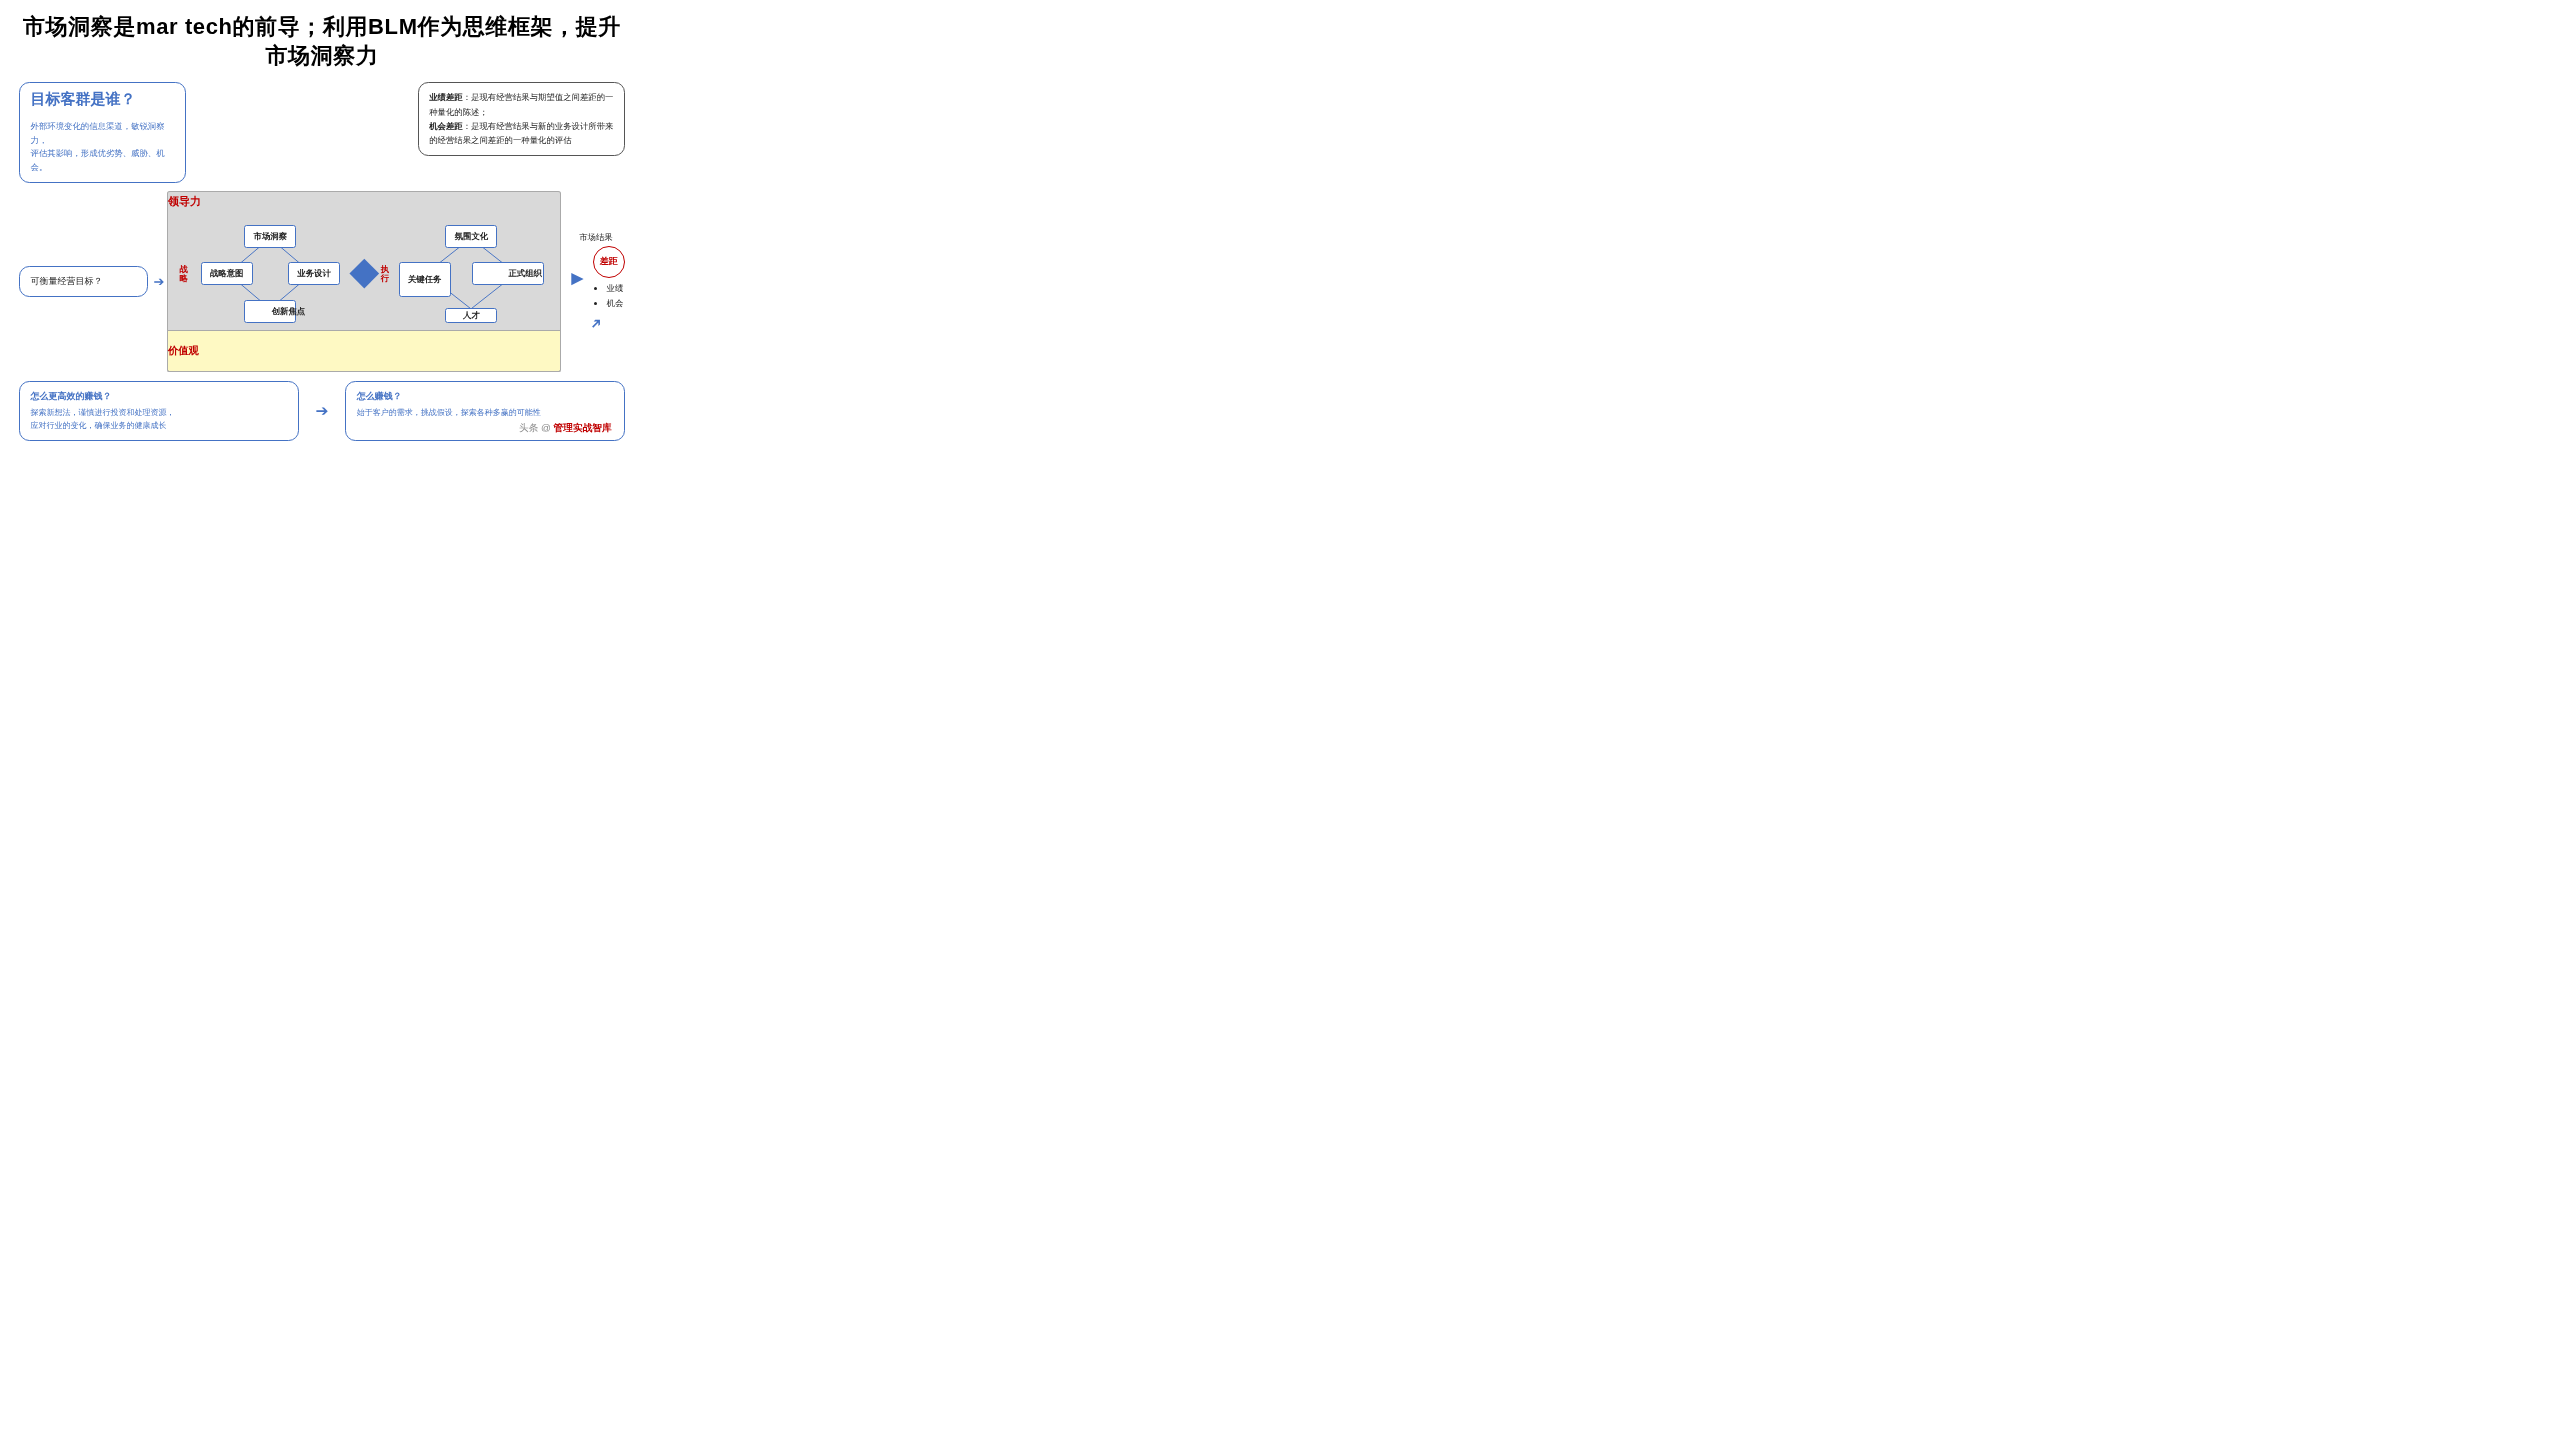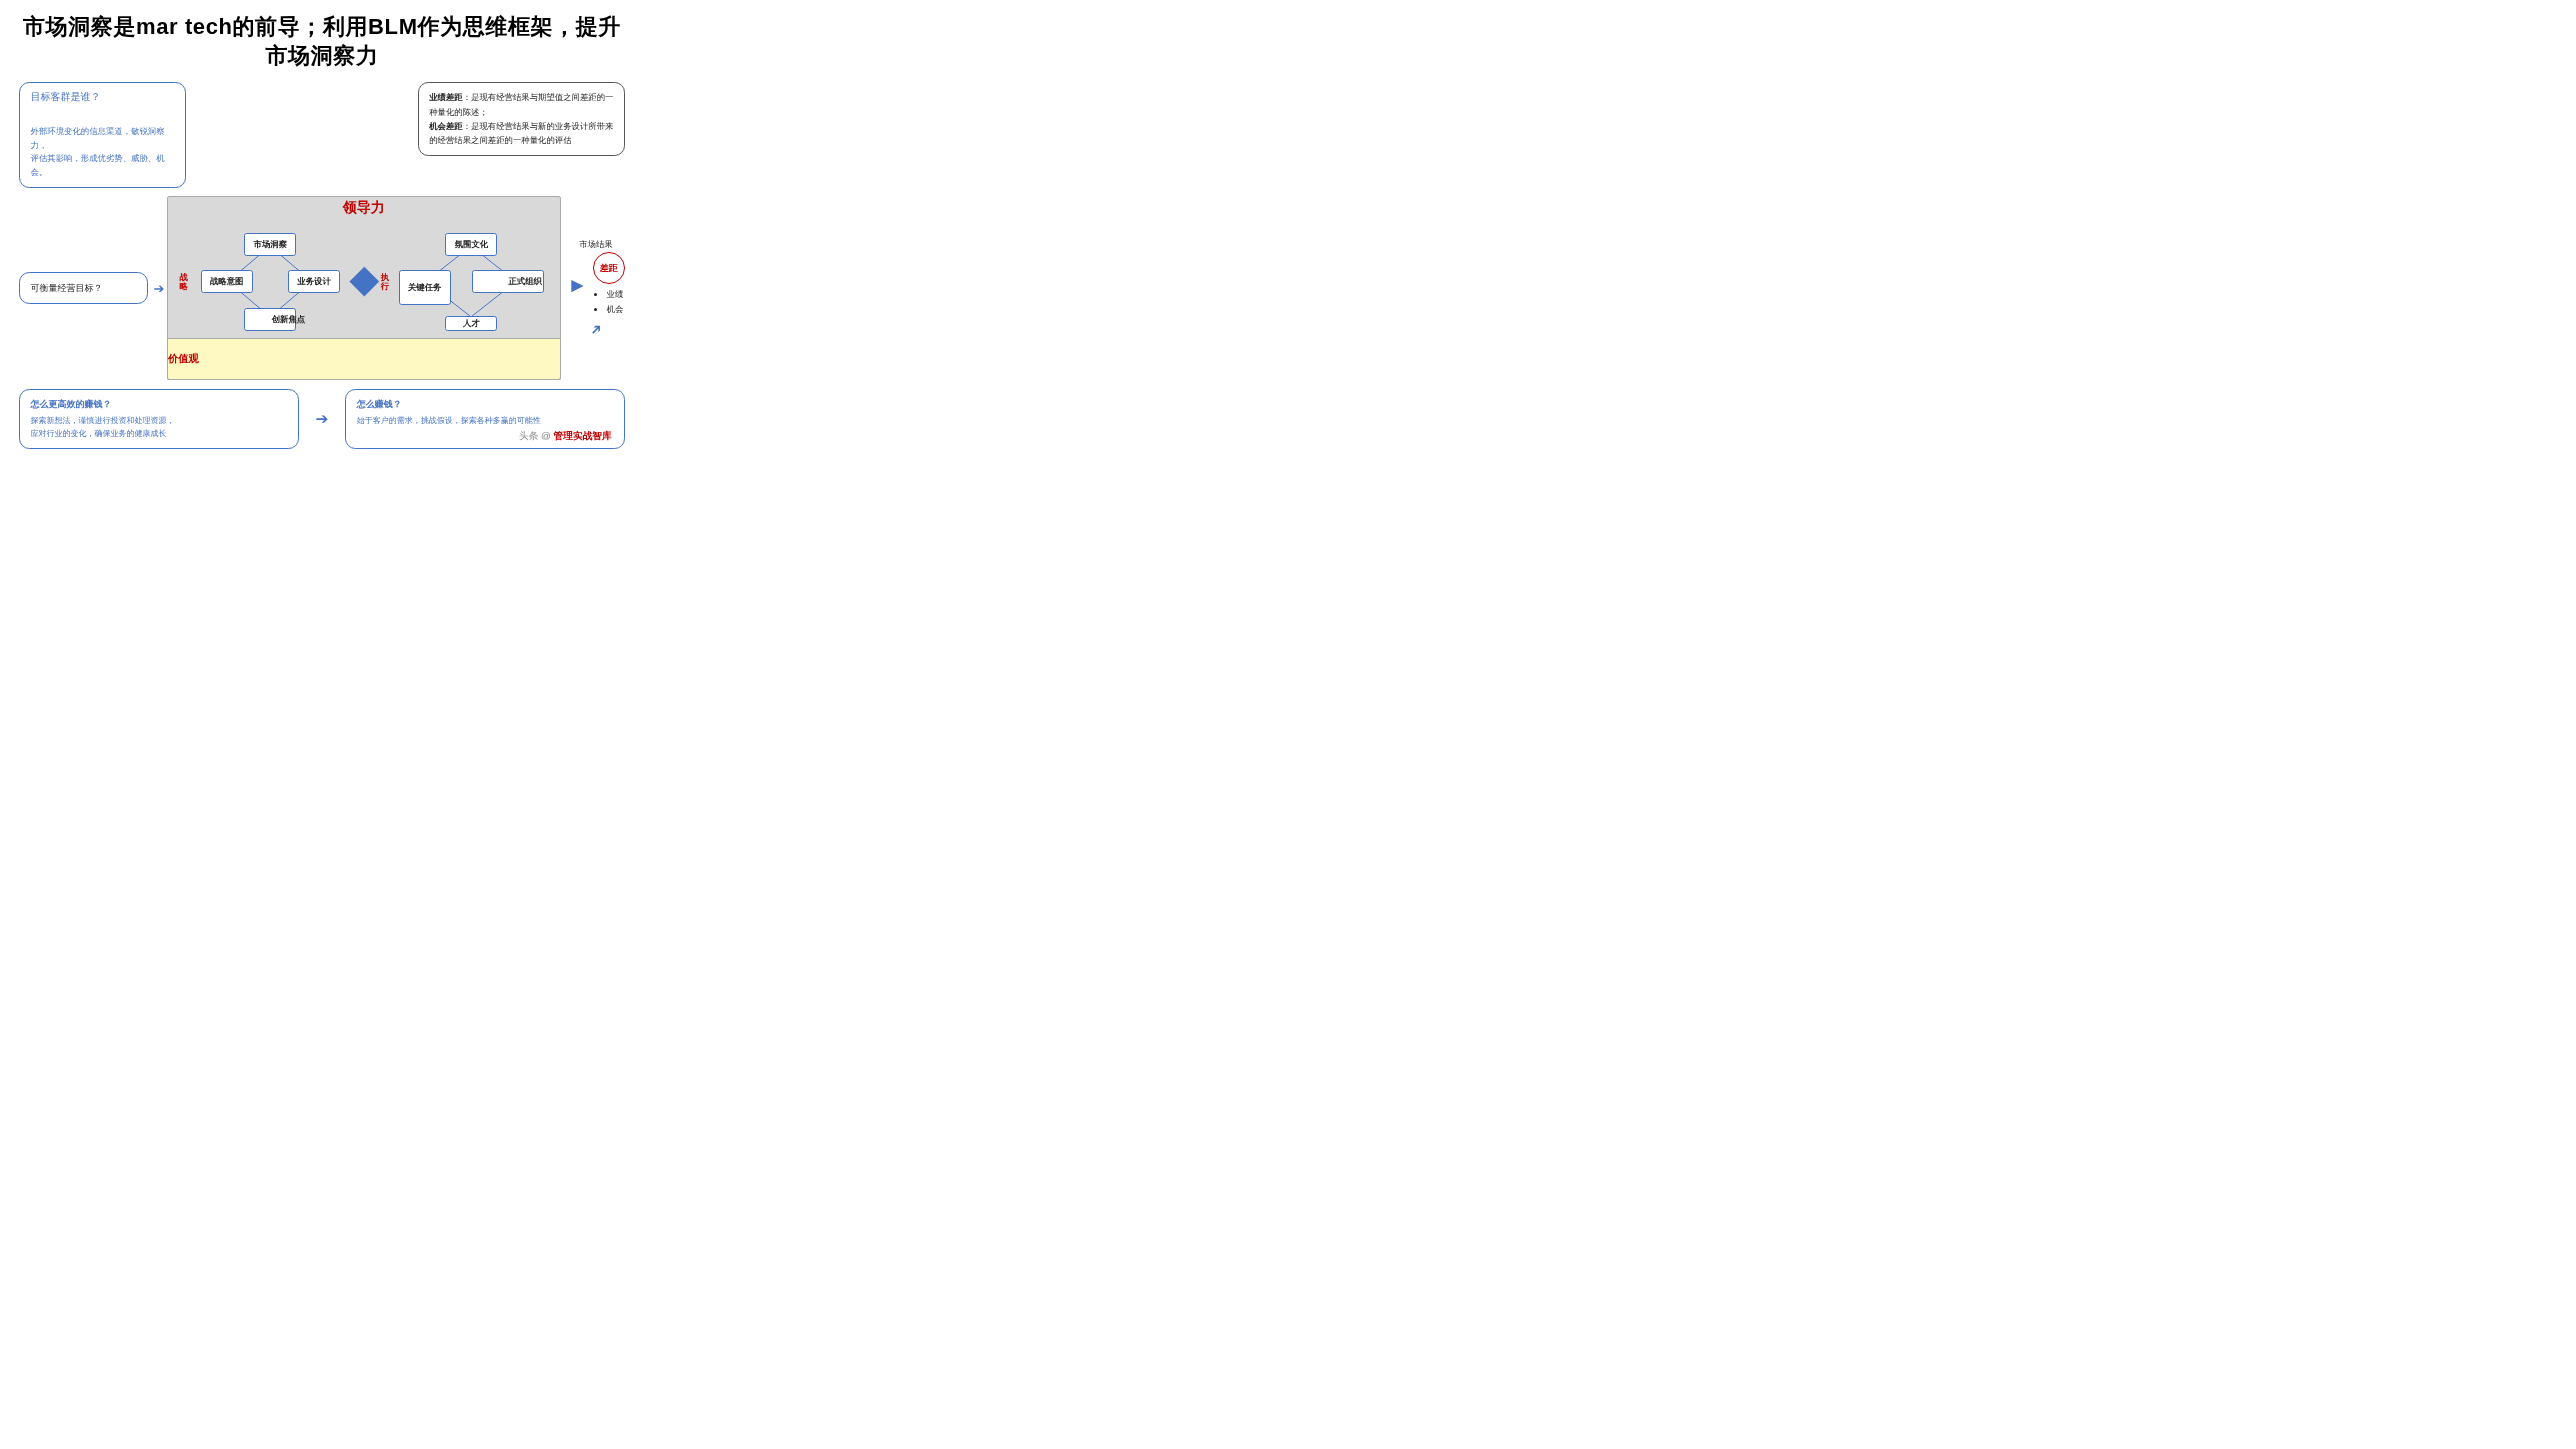--- a/index.html
+++ b/index.html
@@ -41,23 +41,23 @@
       border: 1.3px solid #4472C4;
       border-radius: 10.3px;
       padding: 7.7px 10.3px;
       min-width: 142px;
       max-width: 167px;
       background: #fff;
     }
 
     .callout-box .callout-title {
       color: #4472C4;
-      font-size: 10px;
-      font-weight: 400;
-      margin-bottom: 21px;
+      font-size: 15px;
+      font-weight: 700;
+      margin-bottom: 11px;
     }
 
     .callout-box .callout-body {
       color: #4472C4;
       font-size: 8.4px;
       line-height: 1.6;
     }
 
     .annotation-box {
       border: 1.3px solid #555;
@@ -100,22 +100,22 @@
 
     
     .blm-outer {
       flex: 1;
       position: relative;
       display: flex;
       flex-direction: column;
     }
 
     .blm-label-top {
-      text-align: center;
-      font-size: 14px;
+      text-align: left;
+      font-size: 11px;
       font-weight: 700;
       color: #C00000;
       background: #D9D9D9;
       padding: 2.6px 0;
       border-top-left-radius: 2.6px;
       border-top-right-radius: 2.6px;
       border: 1px solid #aaa;
       border-bottom: none;
     }
 

